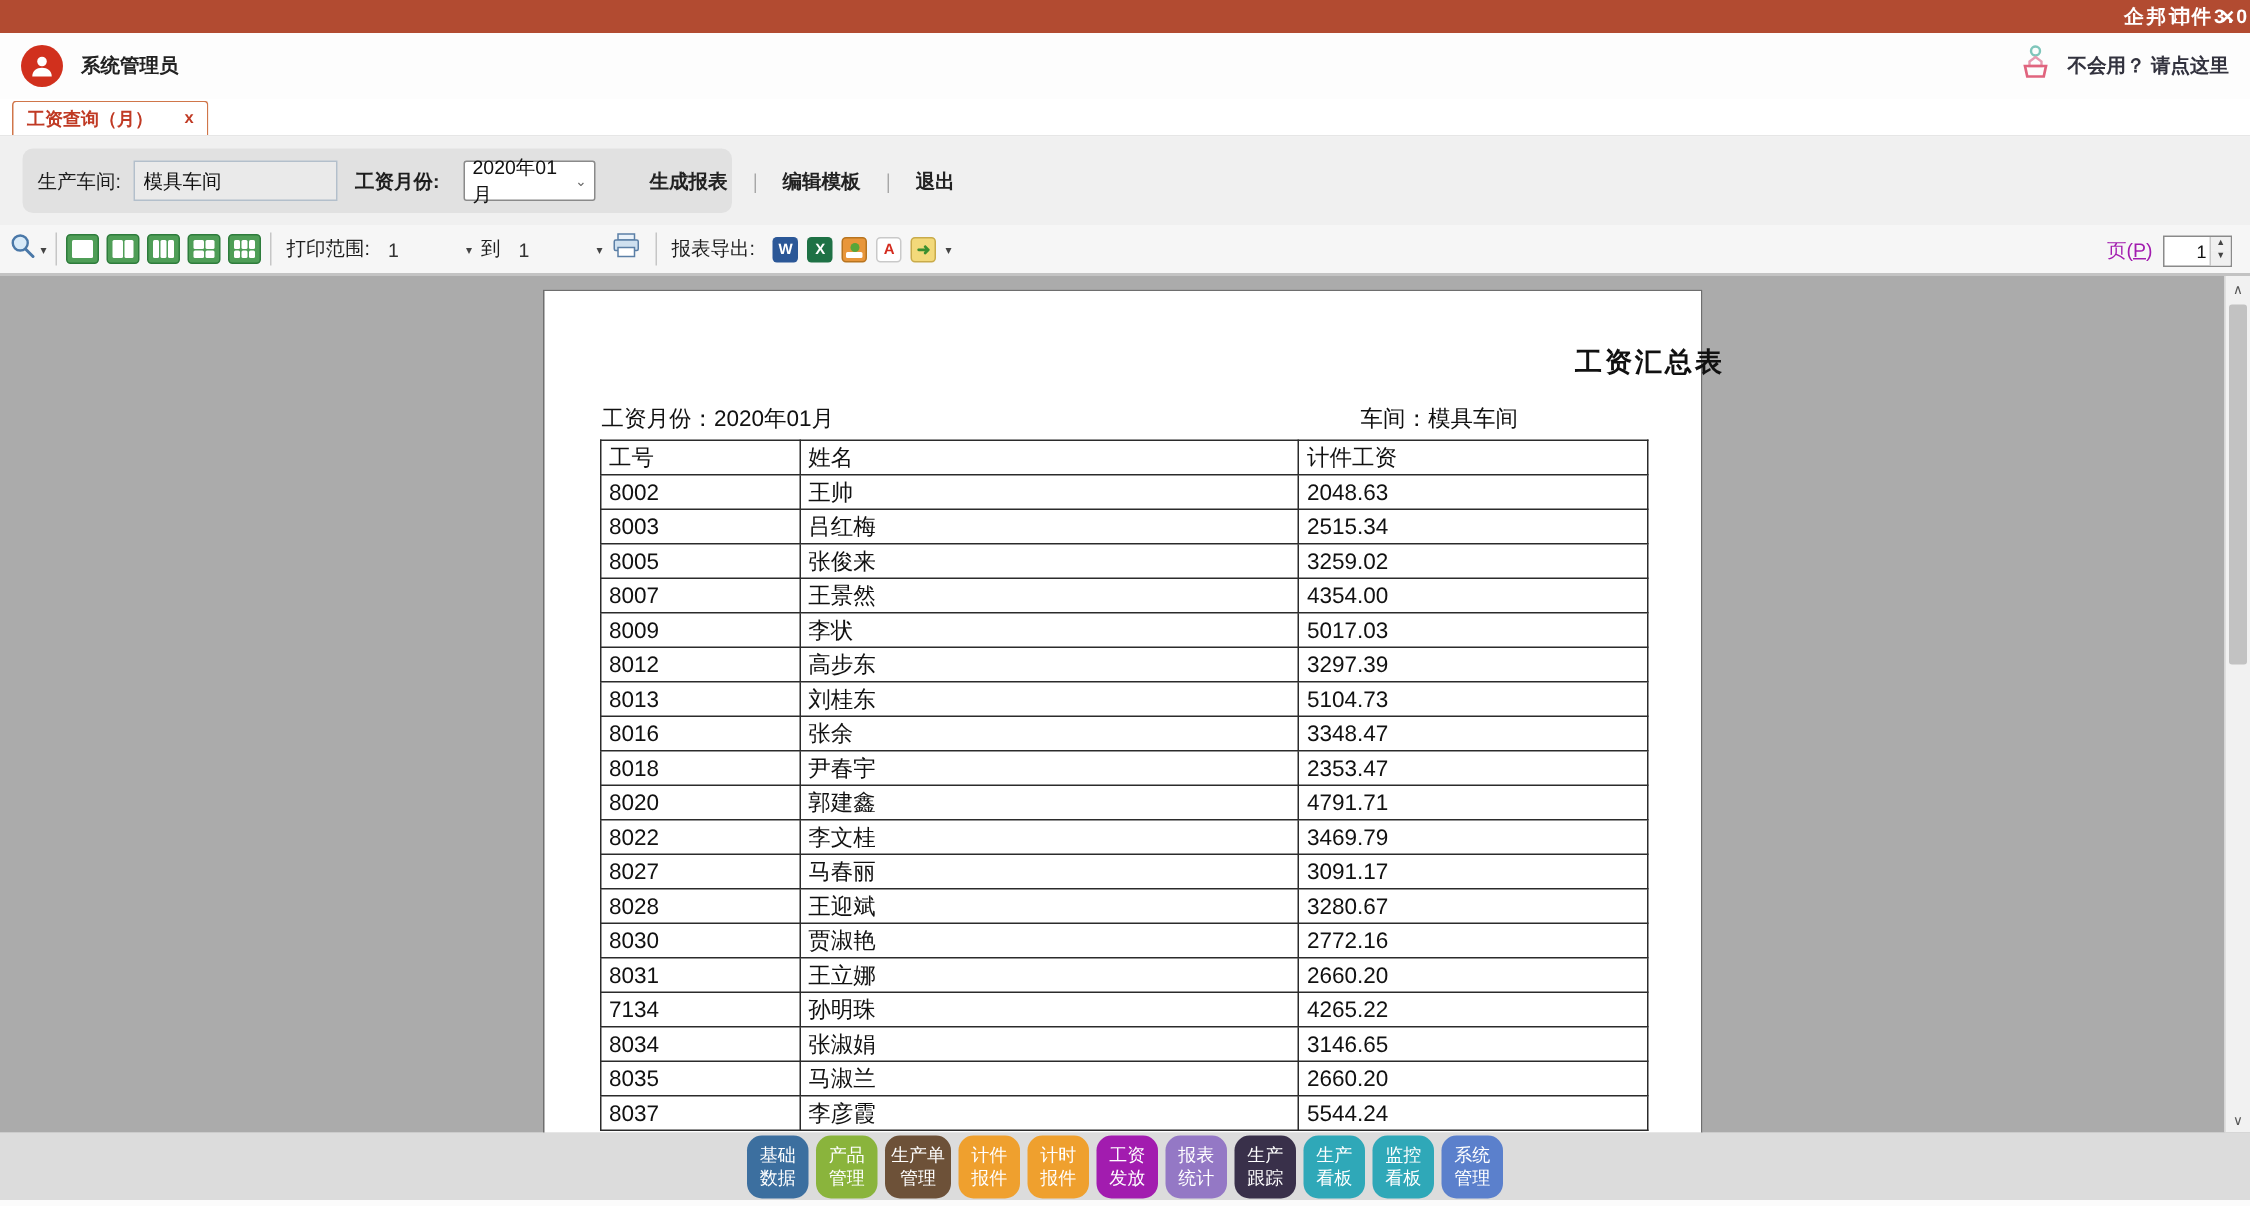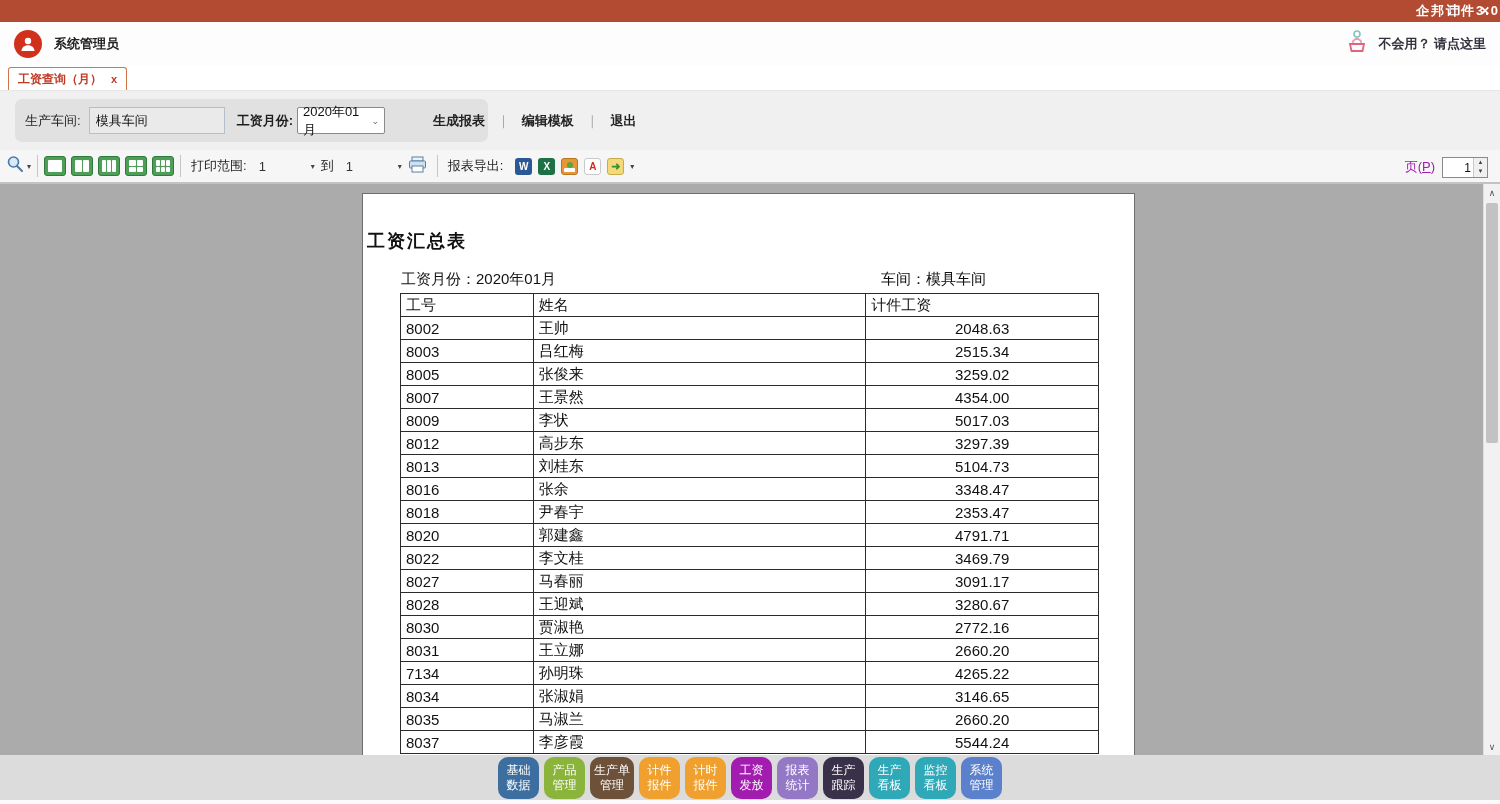--- a/index.html
+++ b/index.html
@@ -14,31 +14,31 @@
 
   
   .userbar { height:44px; background:#fdfdfd; display:flex; align-items:center; padding:0 14px; }
   .avatar { width:28px; height:28px; border-radius:50%; background:#d1301d; display:flex; align-items:center; justify-content:center; }
   .username { margin-left:12px; font-size:13px; font-weight:bold; color:#222; }
   .help-area { margin-left:auto; display:flex; align-items:center; gap:8px; }
   .help-text { font-size:13px; font-weight:bold; color:#32323e; }
 
   
   .tabrow { height:25px; background:#ffffff; border-bottom:1px solid #e6e6e6; display:flex; align-items:flex-end; padding-left:8px; }
-  .tab { height:23px; background:#fff; border:1px solid #d0764a; border-bottom:none; border-radius:3px 3px 0 0; display:flex; align-items:center; gap:9px; padding:0 9px; }
+  .tab { height:23px; background:#fff; border:1px solid #d0764a; border-bottom:none; border-radius:3px 3px 0 0; display:flex; align-items:center; gap:21px; padding:0 9px; }
   .tab-label { color:#c03a24; font-size:12px; font-weight:bold; }
   .tab-close { color:#c03a24; font-size:11px; font-weight:bold; }
 
   
   .filterbar { height:59px; background:#f0f0f0; position:relative; }
   .filter-box { position:absolute; left:15px; top:8px; width:473px; height:43px; background:#e1e1e1; border-radius:7px; display:flex; align-items:center; padding:15px 10px; }
   .f-label { font-size:13px; color:#1e1e1e; white-space:nowrap; }
   .f-input { width:136px; height:27px; margin-left:8px; background:#eaeaea; border:1px solid #b3bfcb; font-size:13px; padding:0 6px; color:#111; font-family:"Liberation Sans",sans-serif; }
   .f-label2 { margin-left:12px;font-weight:bold; }
-  .f-select { width:88px; height:27px; margin-left:4px; background:#fff; border:1px solid #8a8a8a; border-radius:2px; font-size:13px; color:#111; display:flex; align-items:center; justify-content:space-between; padding:0 5px; }
+  .f-select { width:88px; height:27px; margin-left:16px; background:#fff; border:1px solid #8a8a8a; border-radius:2px; font-size:13px; color:#111; display:flex; align-items:center; justify-content:space-between; padding:0 5px; }
   .f-select .chev { font-size:9px; color:#666; }
   .filter-actions { position:absolute; left:433px; top:0; height:59px; display:flex; align-items:center; gap:12px; font-size:13px; font-weight:bold; color:#222; }
   .action-sep { color:#999; font-weight:normal; }
   .filter-action { cursor:pointer; }
 
   
   .toolbar { height:34px; background:#f6f6f6; border-bottom:2px solid #c3c3c3; display:flex; align-items:center; padding:0 6px; position:relative; }
   .tsep { width:1px; height:22px; background:#c6c6c6; margin:0 6px; }
   .zoom-wrap { display:flex; align-items:center; gap:3px; }
   .mini-arrow { font-size:8px; color:#444; }
@@ -60,29 +60,29 @@
   .page-ctrl { position:absolute; right:12px; top:0; height:34px; display:flex; align-items:center; gap:7px; }
   .page-label { font-size:13px; color:#a21caf; }
   .spinner { width:46px; height:21px; border:1px solid #8a8a8a; background:#fff; display:flex; }
   .spin-val { flex:1; font-size:12px; text-align:right; padding:3px 2px 0 0; color:#111; }
   .spin-arrows { width:14px; display:flex; flex-direction:column; border-left:1px solid #c9c9c9; }
   .spin-arrows span { flex:1; font-size:6px; line-height:9px; text-align:center; color:#444; background:#f0f0f0; }
 
   
   .viewer { position:relative; height:571px; background:#ababab; overflow:hidden; }
   .page { position:absolute; left:362px; top:9px; width:773px; height:900px; background:#fff; border:1px solid #6e6e6e; }
-  .report-title { position:absolute; top:35px; left:4px; width:100%; text-align:left; font-size:18px; font-weight:bold; color:#111; letter-spacing:2px; }
+  .report-title { position:absolute; top:35px; left:16px; width:100%; text-align:right; font-size:18px; font-weight:bold; color:#111; letter-spacing:2px; }
   .report-subrow { position:absolute; top:76px; left:38px; right:38px; display:flex; font-size:15px; color:#111; }
-  .report-sub-right { position:absolute; left:480px; }
+  .report-sub-right { position:absolute; left:506px; }
   .report-table { position:absolute; left:37px; top:99px; width:699px; border-collapse:collapse; font-size:15px; color:#111; }
   .report-table th, .report-table td { border:1px solid #2b2b2b; height:23px; padding:0 5px; font-weight:normal; text-align:left; overflow:hidden; white-space:nowrap; }
   .report-table .col-id { width:133px; }
   .report-table .col-name { width:333px; }
   .report-table .col-wage { width:233px; }
-  .report-table td.wage { text-align:center; }
+  .report-table td.wage { text-align:left; }
 
   
   .vscroll { position:absolute; right:0; top:0; width:17px; height:100%; background:#f1f1f1; border-left:1px solid #dfdfdf; }
   .sb-btn { position:absolute; left:0; width:100%; height:17px; display:flex; align-items:center; justify-content:center; font-size:9px; color:#555; }
   .sb-up { top:0; } .sb-down { bottom:0; }
   .sb-thumb { position:absolute; left:2px; width:12px; top:19px; height:240px; background:#c2c2c2; border-radius:2px; }
 
   
   .dock { height:45px; background:#dcdcdc; display:flex; align-items:center; justify-content:center; gap:5px; }
   .dock-btn { min-width:41px; height:42px; border-radius:10px; display:flex; flex-direction:column; align-items:center; justify-content:center; color:#fff; font-size:12px; line-height:1.18; padding:0 4px; cursor:pointer; }

